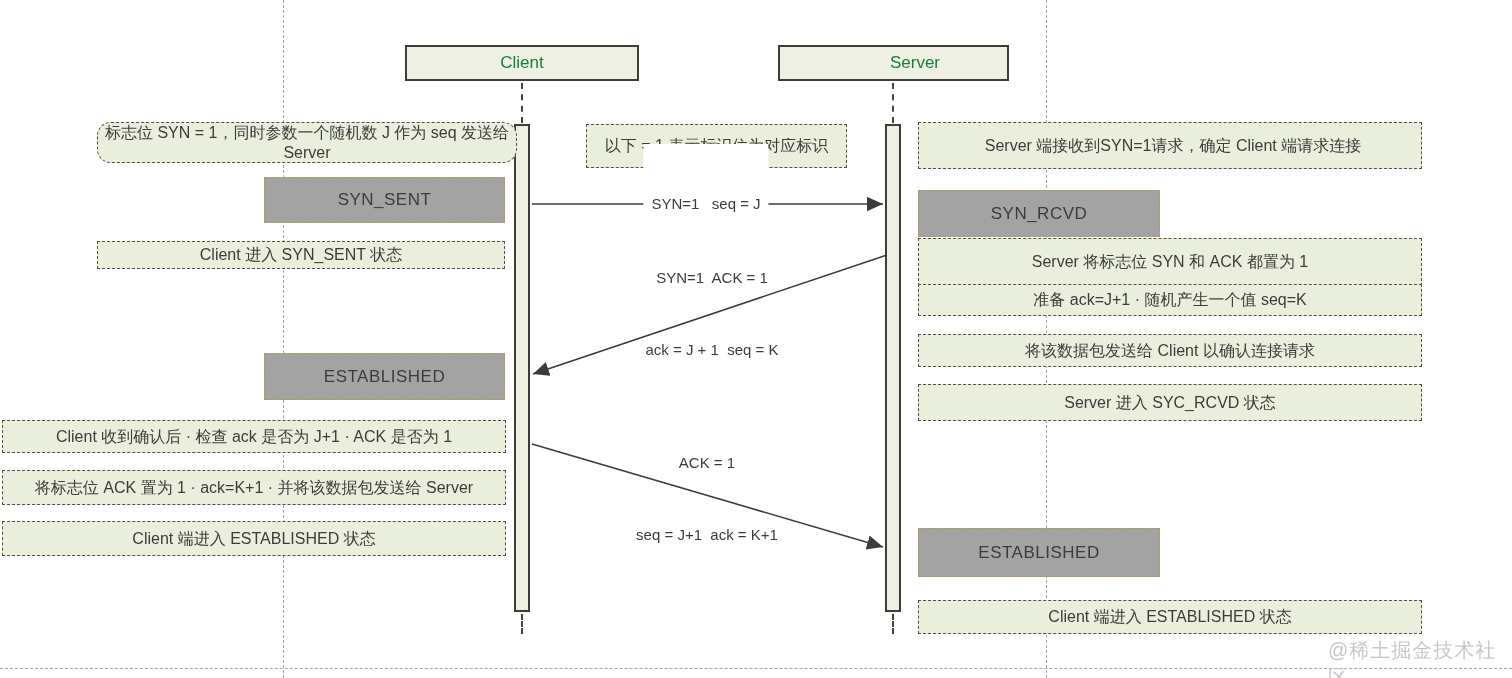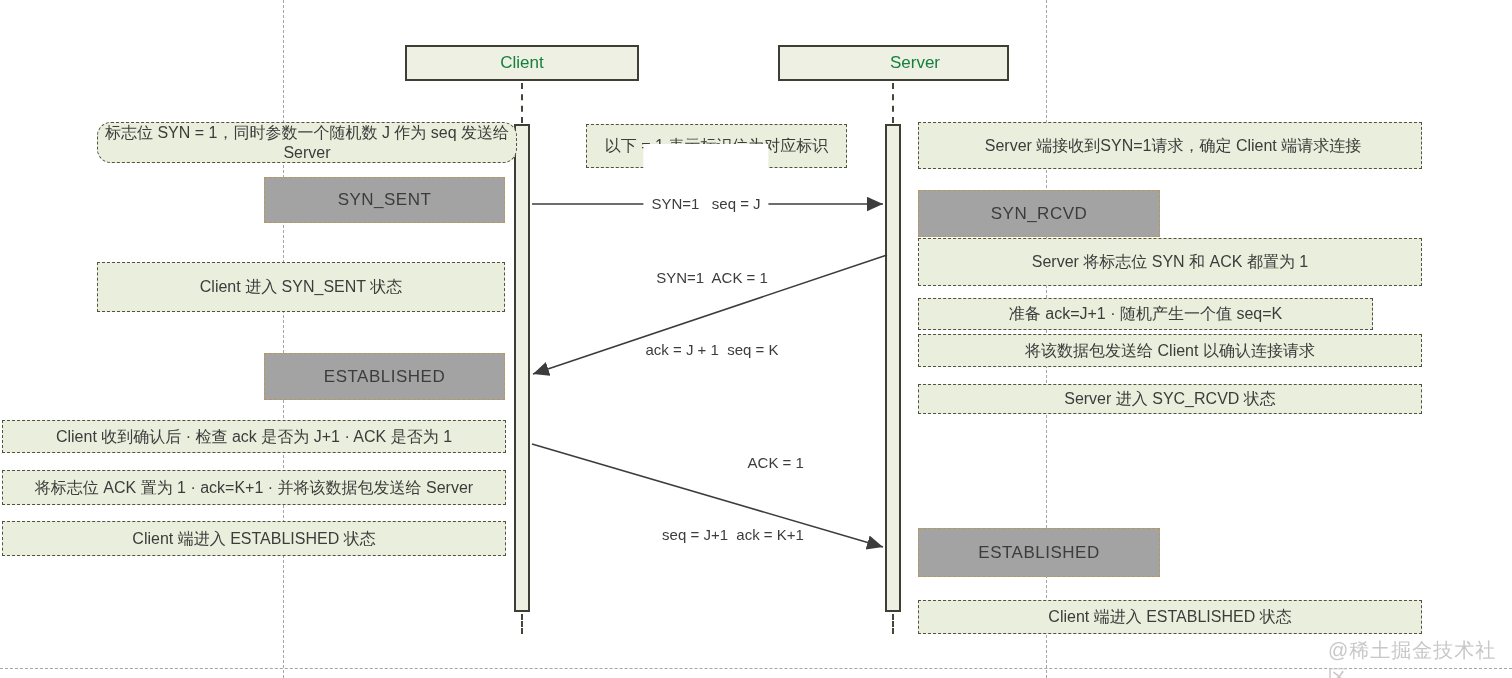--- a/index.html
+++ b/index.html
@@ -71,21 +71,21 @@
 
   <div class="bar" style="left:514px; top:124px; height:488px;"></div>
   <div class="bar" style="left:885px; top:124px; height:488px;"></div>
 
   <div class="note green" style="left:97px; top:122px; width:420px; height:41px;border-radius:14px;">
     <span>标志位 SYN = 1，同时参数一个随机数 J 作为 seq 发送给 Server</span>
   </div>
   <div class="note yellow" style="left:264px; top:177px; width:241px; height:46px;">
     <span>SYN_SENT</span>
   </div>
-  <div class="note green" style="left:97px; top:241px; width:408px; height:50px;margin-top:21px;">
+  <div class="note green" style="left:97px; top:241px; width:408px; height:28px;">
     <span>Client 进入 SYN_SENT 状态</span>
   </div>
   <div class="note yellow" style="left:264px; top:353px; width:241px; height:47px;">
     <span>ESTABLISHED</span>
   </div>
   <div class="note green" style="left:2px; top:420px; width:504px; height:33px;">
     <span>Client 收到确认后 · 检查 ack 是否为 J+1 · ACK 是否为 1</span>
   </div>
   <div class="note green" style="left:2px; top:470px; width:504px; height:35px;">
     <span>将标志位 ACK 置为 1 · ack=K+1 · 并将该数据包发送给 Server</span>
@@ -100,27 +100,27 @@
 
   <div class="note green left-align" style="left:918px; top:122px; width:504px; height:47px;">
     <span>Server 端接收到SYN=1请求，确定 Client 端请求连接</span>
   </div>
   <div class="note yellow" style="left:918px; top:182px; width:242px; height:47px;margin-top:8px;">
     <span>SYN_RCVD</span>
   </div>
   <div class="note green" style="left:918px; top:238px; width:504px; height:48px;">
     <span>Server 将标志位 SYN 和 ACK 都置为 1</span>
   </div>
-  <div class="note green" style="left:918px; top:298px; width:455px; height:32px;">
+  <div class="note green" style="left:918px; top:284px; width:504px; height:32px;">
     <span>准备 ack=J+1 · 随机产生一个值 seq=K</span>
   </div>
   <div class="note green" style="left:918px; top:334px; width:504px; height:33px;">
     <span>将该数据包发送给 Client 以确认连接请求</span>
   </div>
-  <div class="note green" style="left:918px; top:384px; width:504px; height:30px;">
+  <div class="note green" style="left:918px; top:384px; width:504px; height:37px;">
     <span>Server 进入 SYC_RCVD 状态</span>
   </div>
   <div class="note yellow" style="left:918px; top:528px; width:242px; height:49px;">
     <span>ESTABLISHED</span>
   </div>
   <div class="note green" style="left:918px; top:600px; width:504px; height:34px;">
     <span>Client 端进入 ESTABLISHED 状态</span>
   </div>
 
   <svg class="arrows" width="1512" height="678" viewBox="0 0 1512 678">
@@ -134,20 +134,20 @@
     <line x1="532" y1="444" x2="883" y2="547" stroke="#3c3c3c" stroke-width="1.6" marker-end="url(#arrowhead)"></line>
   </svg>
 
   <div class="msg on-line" style="left:706px; top:204px;">
     <div>SYN=1   seq = J</div>
   </div>
   <div class="msg" style="left:712px; top:314px;">
     <div>SYN=1  ACK = 1</div>
     <div>ack = J + 1  seq = K</div>
   </div>
-  <div class="msg" style="left:733px; top:499px;text-align:right;">
+  <div class="msg" style="left:707px; top:499px;">
     <div>ACK = 1</div>
     <div>seq = J+1  ack = K+1</div>
   </div>
 
   <div class="watermark" style="left:1328px; top:637px;">@稀土掘金技术社区</div>
 
 </div>
 
 </body></html>

